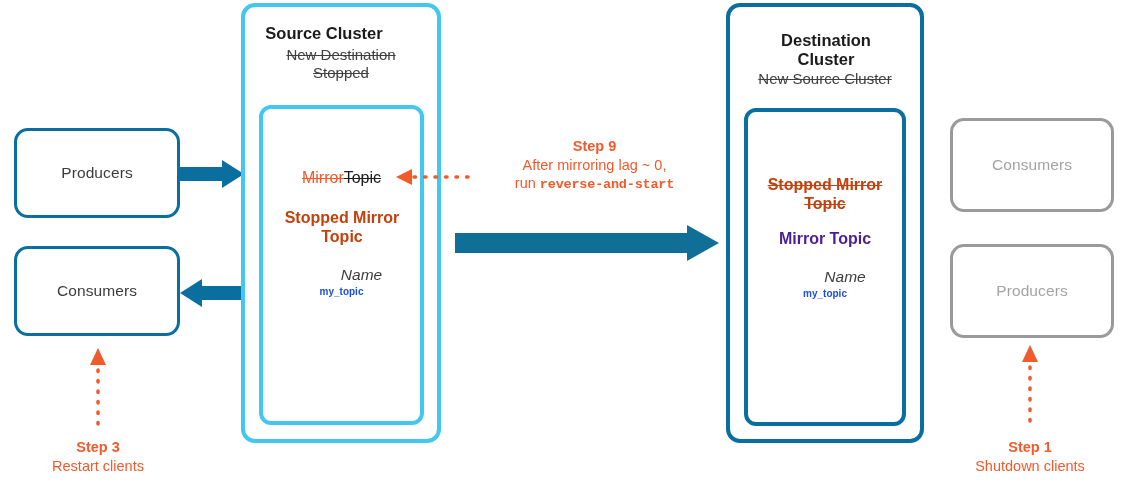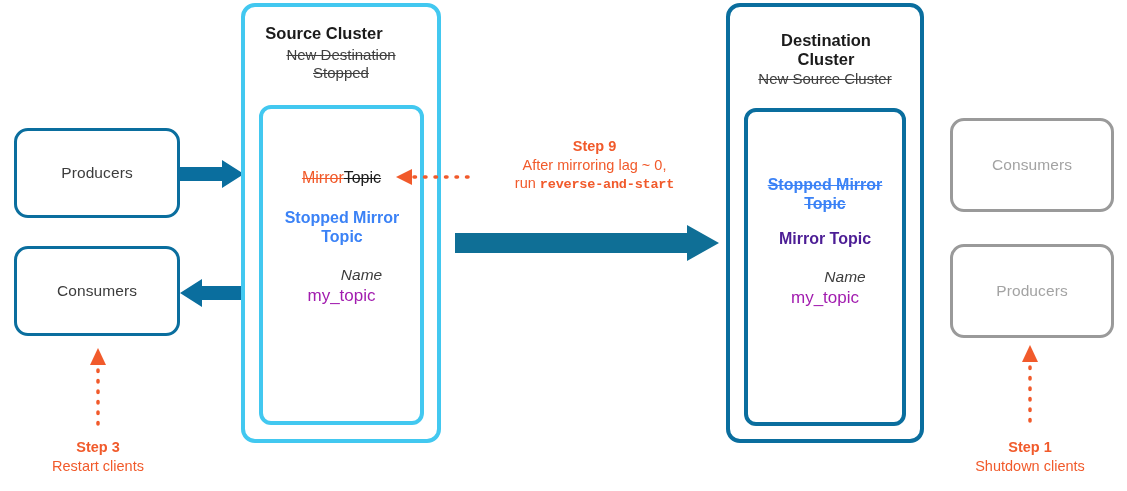--- a/index.html
+++ b/index.html
@@ -94,33 +94,34 @@
     color: #f15a2b;
     text-decoration: line-through;
   }
   .strike-mixed .dark {
     color: #1b1b1b;
     text-decoration: line-through;
   }
   .topic-bold {
     font-weight: bold;
     font-size: 16px;
-    color: #3b82f6;
+    color: #c2410c;
   }
   .topic-bold.struck { text-decoration: line-through; }
   .topic-bold.orange { color: #4c1d95; text-decoration: none; }
   .topic-name-label {
     font-style: italic;
     font-size: 15.5px;
     color: #3c3c3c;
     padding-left: 20px;
   }
   .topic-name-value {
-    font-size: 17px;
-    color: #a21caf;
+    font-size: 10px;
+    color: #1d4ed8;
+    font-weight: bold;
   }
 
   
   .step-caption {
     position: absolute;
     text-align: center;
     color: #f15a2b;
     font-size: 14.5px;
     line-height: 1.28;
   }

